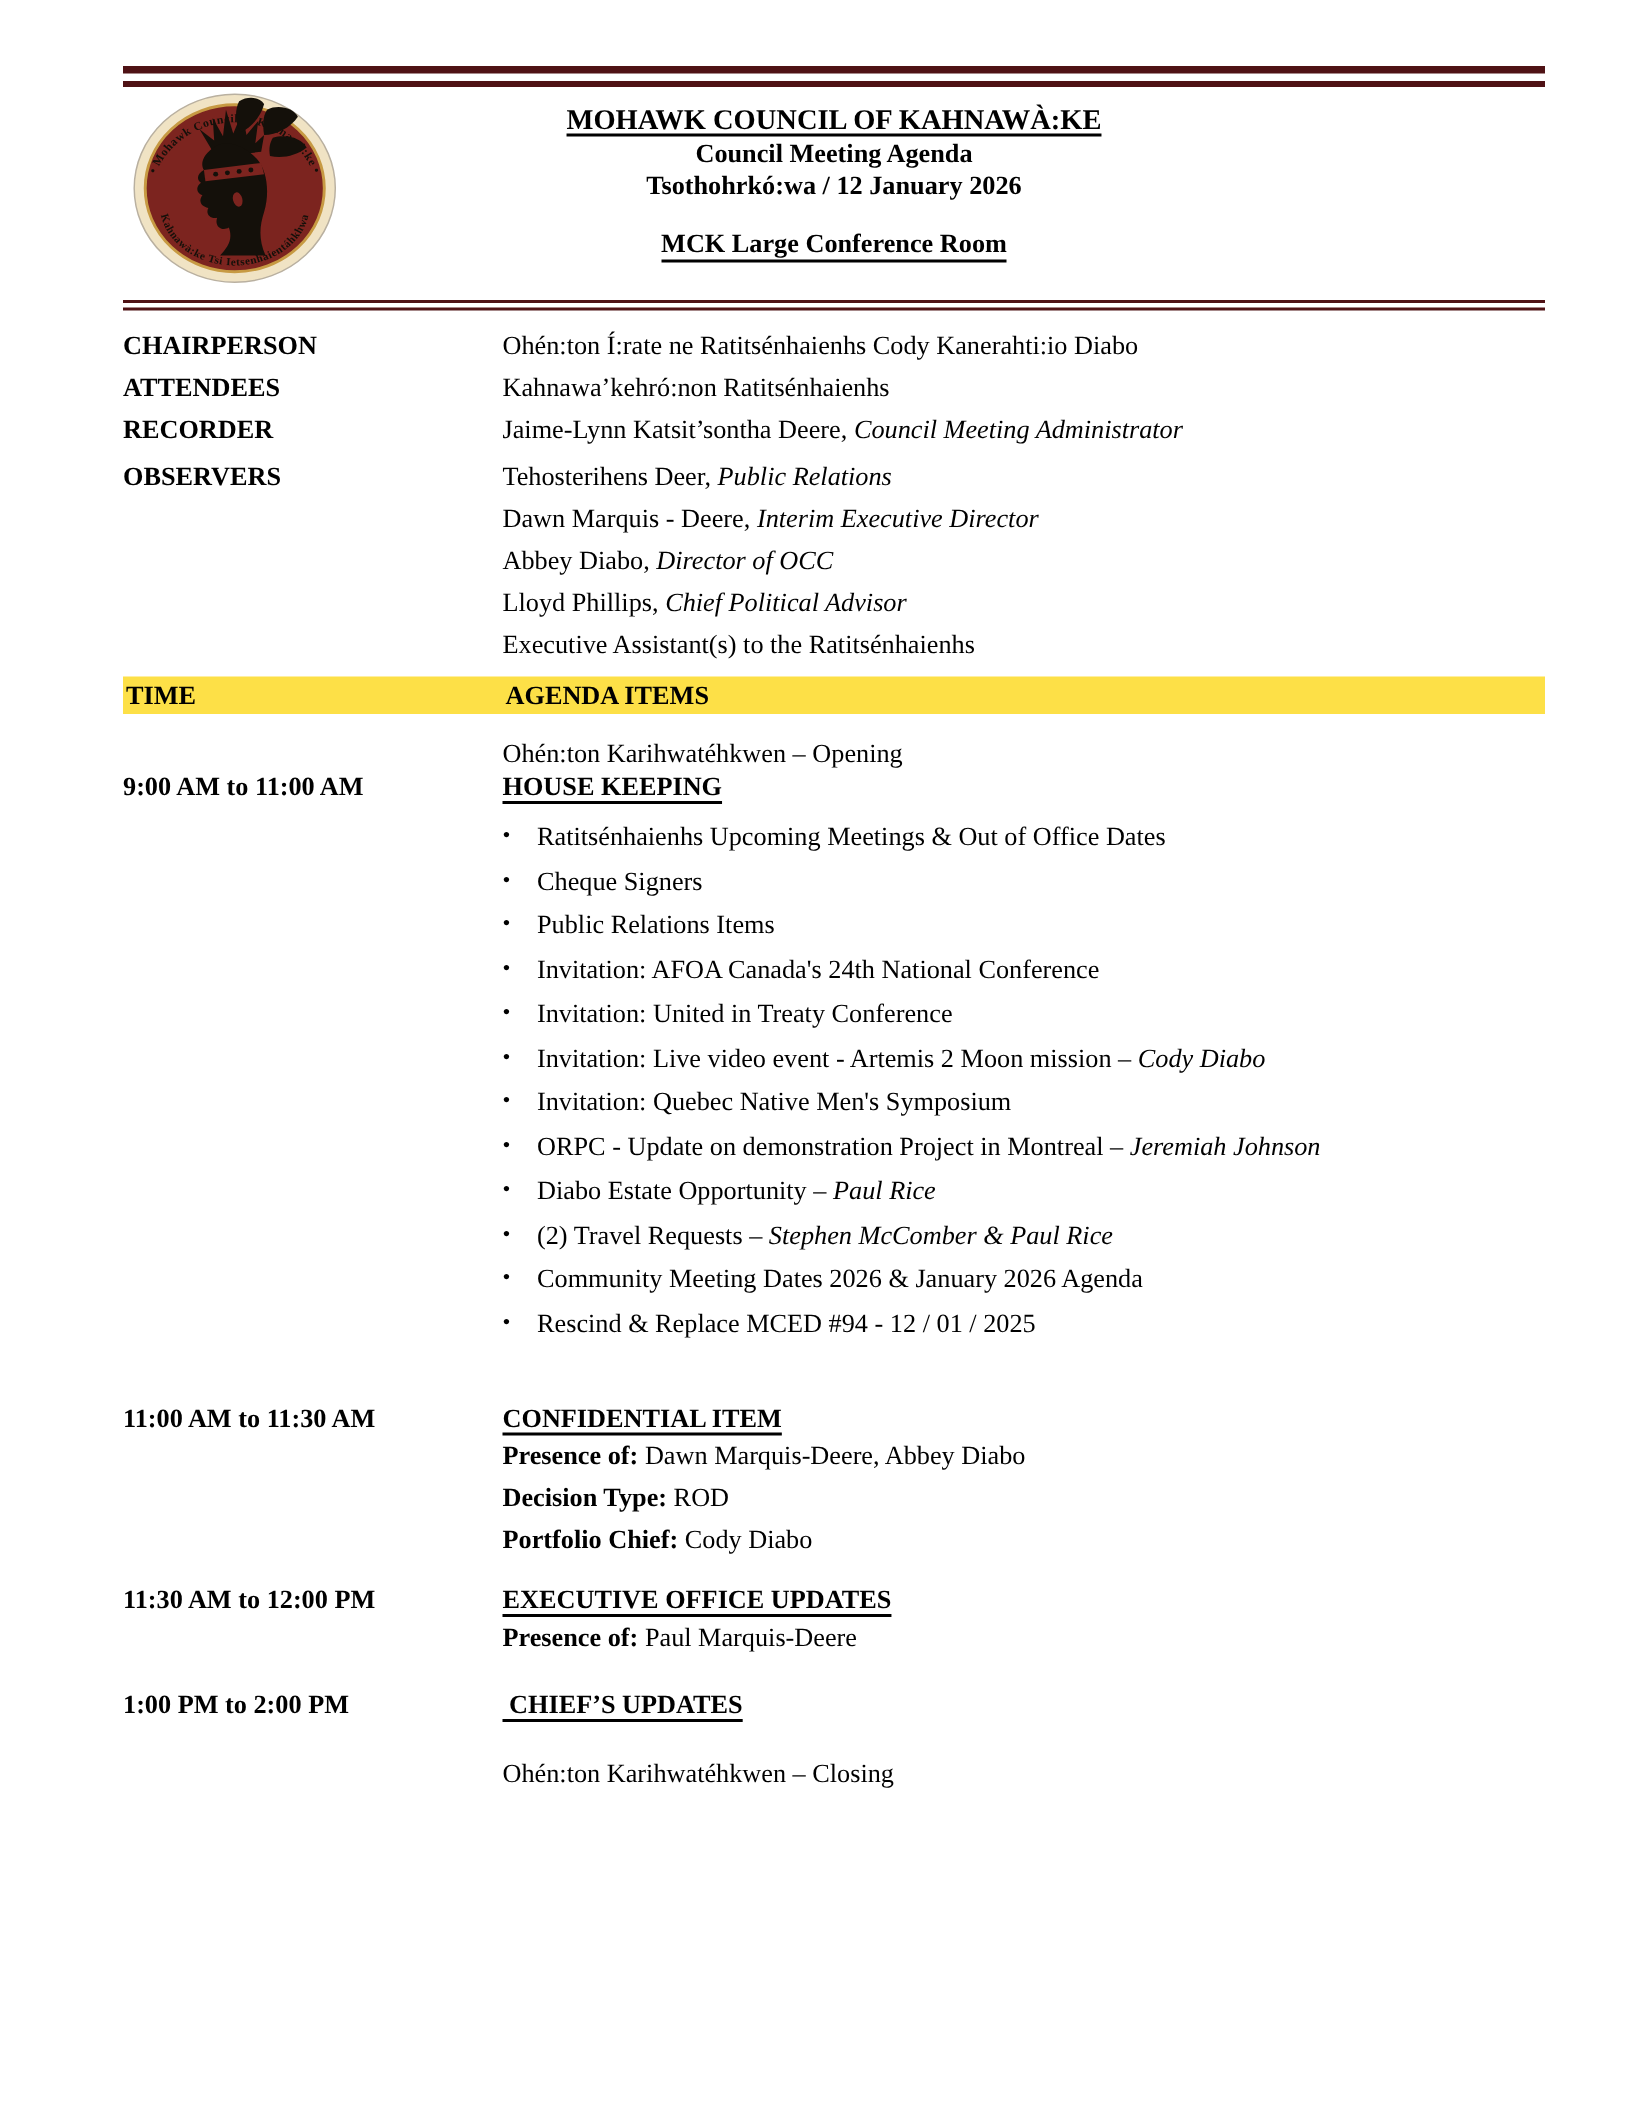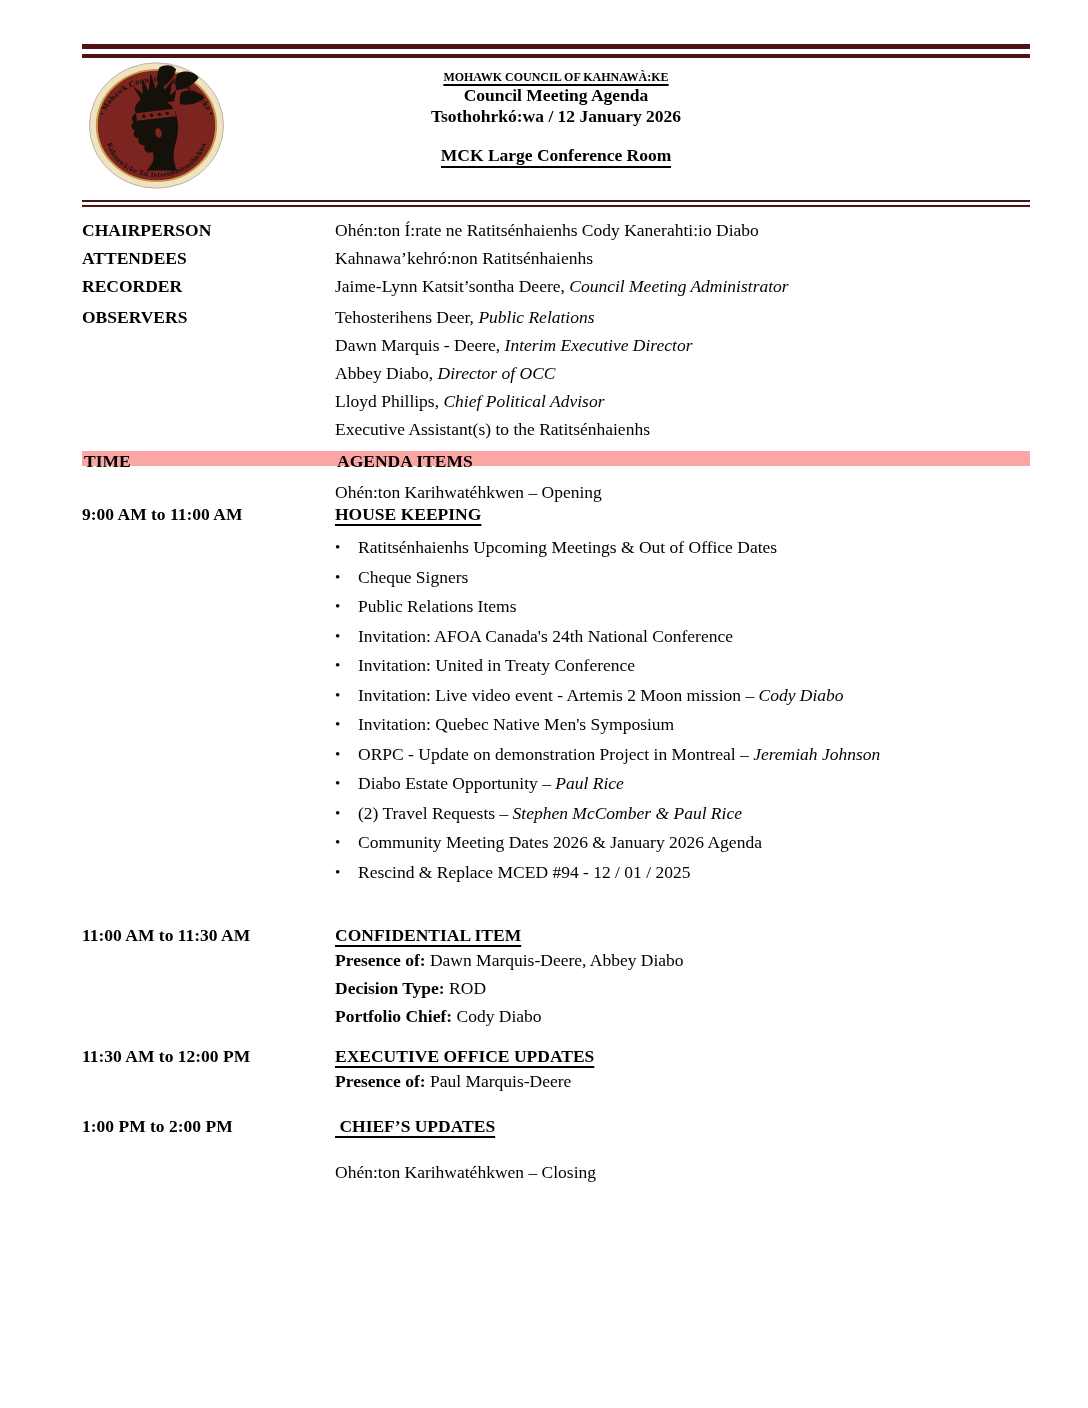--- a/index.html
+++ b/index.html
@@ -16,36 +16,36 @@
   .top-rule { margin-top:44px; height:14px;
     border-top:5px solid #4f1215; border-bottom:4px solid #4f1215; }
   .mid-rule { height:7px;
     border-top:2px solid #4f1215; border-bottom:2px solid #4f1215; }
 
   
   .header { position:relative; min-height:142px; padding-top:6px; }
   .seal { position:absolute; left:6px; top:2px; }
   .sealtxt { font-family:"Liberation Serif",serif; font-weight:bold; fill:#14100a; letter-spacing:.4px; }
   .htext { text-align:center; padding-top:6px; }
-  .org-line { font-size:12px; font-weight:bold; }
+  .org-line { font-size:19px; font-weight:bold; }
   .org-line .u { text-decoration:underline; text-underline-offset:3px; text-decoration-thickness:1.5px; }
   .sub { font-size:17.5px; font-weight:bold; }
   .loc-line { margin-top:18px; font-size:17.5px; font-weight:bold; }
   .loc-line .u2 { border-bottom:2.5px solid #000; padding-bottom:1px; }
 
   
   .roster { margin-top:9px; font-size:17.5px; }
   .rrow { display:grid; grid-template-columns:253px 1fr; line-height:28px; }
   .rrow.gap { margin-top:3px; }
   .rlabel { font-weight:bold; }
   i { font-style:italic; }
 
   
-  .bar { margin-top:8px; background:#fca5a5; display:grid; grid-template-columns:253px 1fr;
-    height:15px; align-items:center; font-size:17.5px; font-weight:bold; }
+  .bar { margin-top:8px; background:#fde047; display:grid; grid-template-columns:253px 1fr;
+    height:25px; align-items:center; font-size:17.5px; font-weight:bold; }
   .bar > div { padding-left:2px; }
 
   
   .agenda { font-size:17.5px; }
   .arow { display:grid; grid-template-columns:253px 1fr; line-height:22px; }
   .atime { font-weight:bold; }
   .sec-title { font-weight:bold; text-decoration:underline; text-underline-offset:4px;
     text-decoration-thickness:1.5px; white-space:pre; }
   .mt-open { margin-top:15px; }
   .mt-sec1 { }

